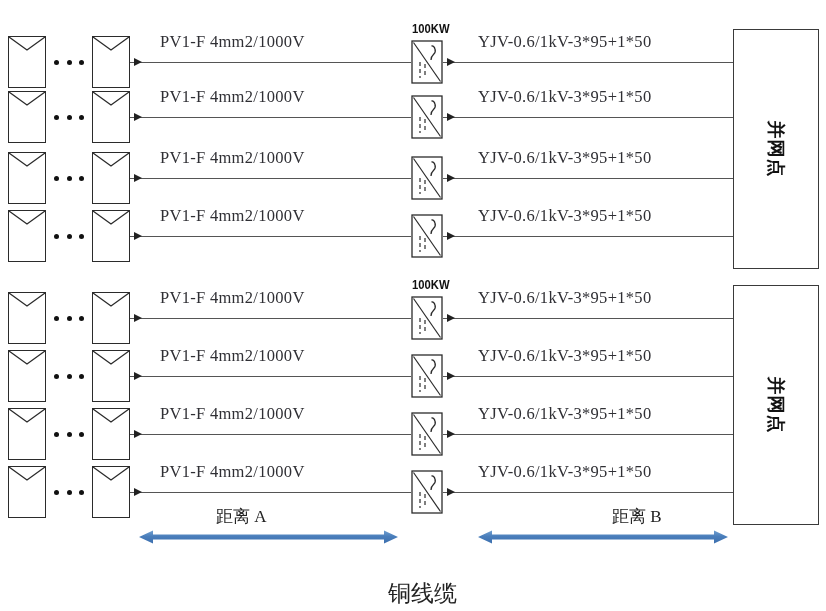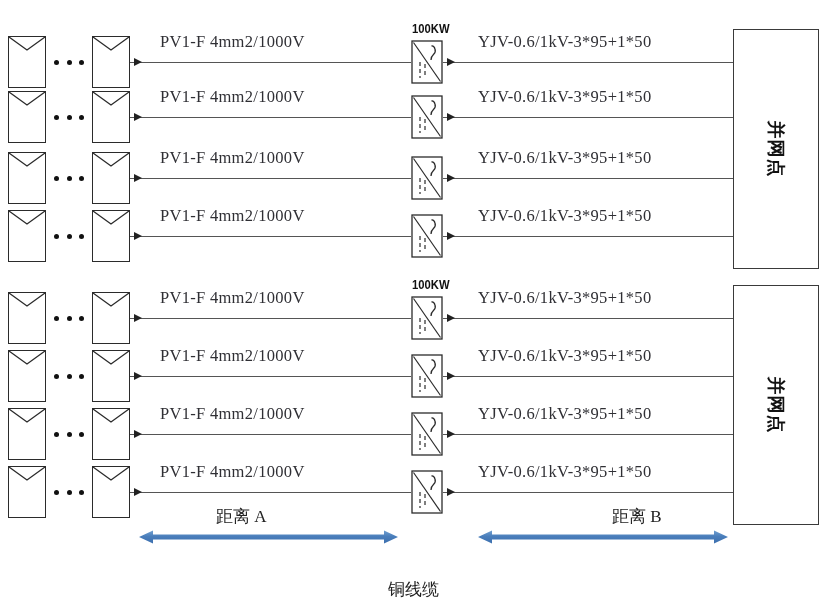--- a/index.html
+++ b/index.html
@@ -65,21 +65,21 @@
   .darrow{position:absolute;height:14px;}
   .darrow svg{display:block;}
   .dist-label{
     position:absolute;white-space:nowrap;
     font-family:"Liberation Serif", serif;
     font-size:17px;color:#222;
   }
   .footer-label{
     position:absolute;white-space:nowrap;
     font-family:"Liberation Serif", serif;
-    font-size:17px;color:#222;
+    font-size:23px;color:#222;
   }
 </style>
 </head>
 <body>
 
 <div id="stage">
     <div class="pv" style="left: 8px; top: 36px;">
       <div class="body"></div>
       <div class="notch">
         <svg width="38" height="17" viewBox="0 0 38 17">

